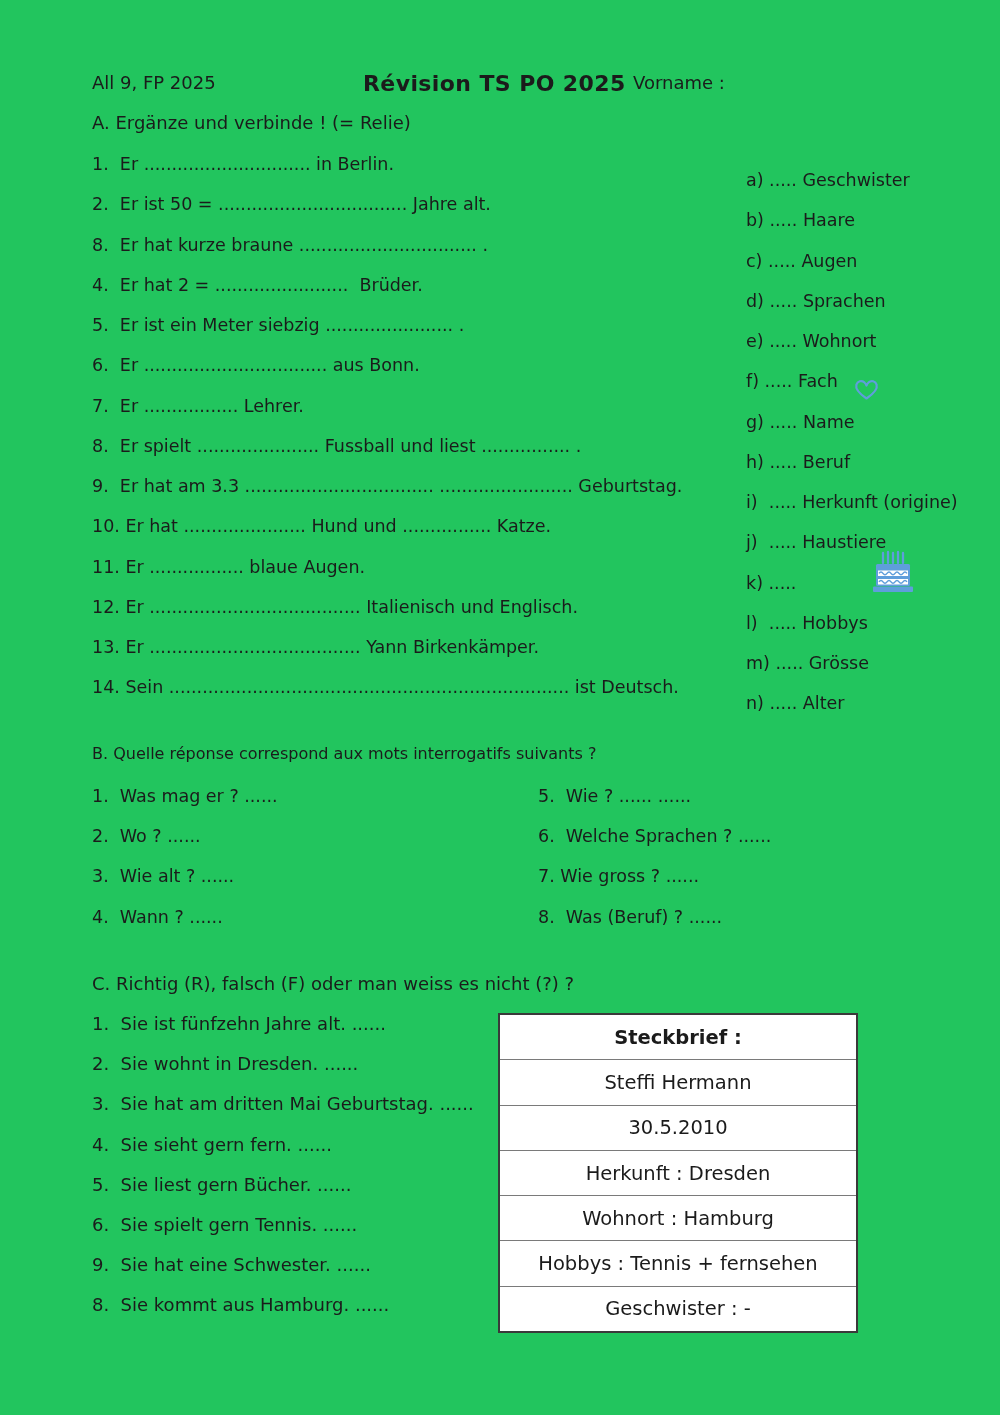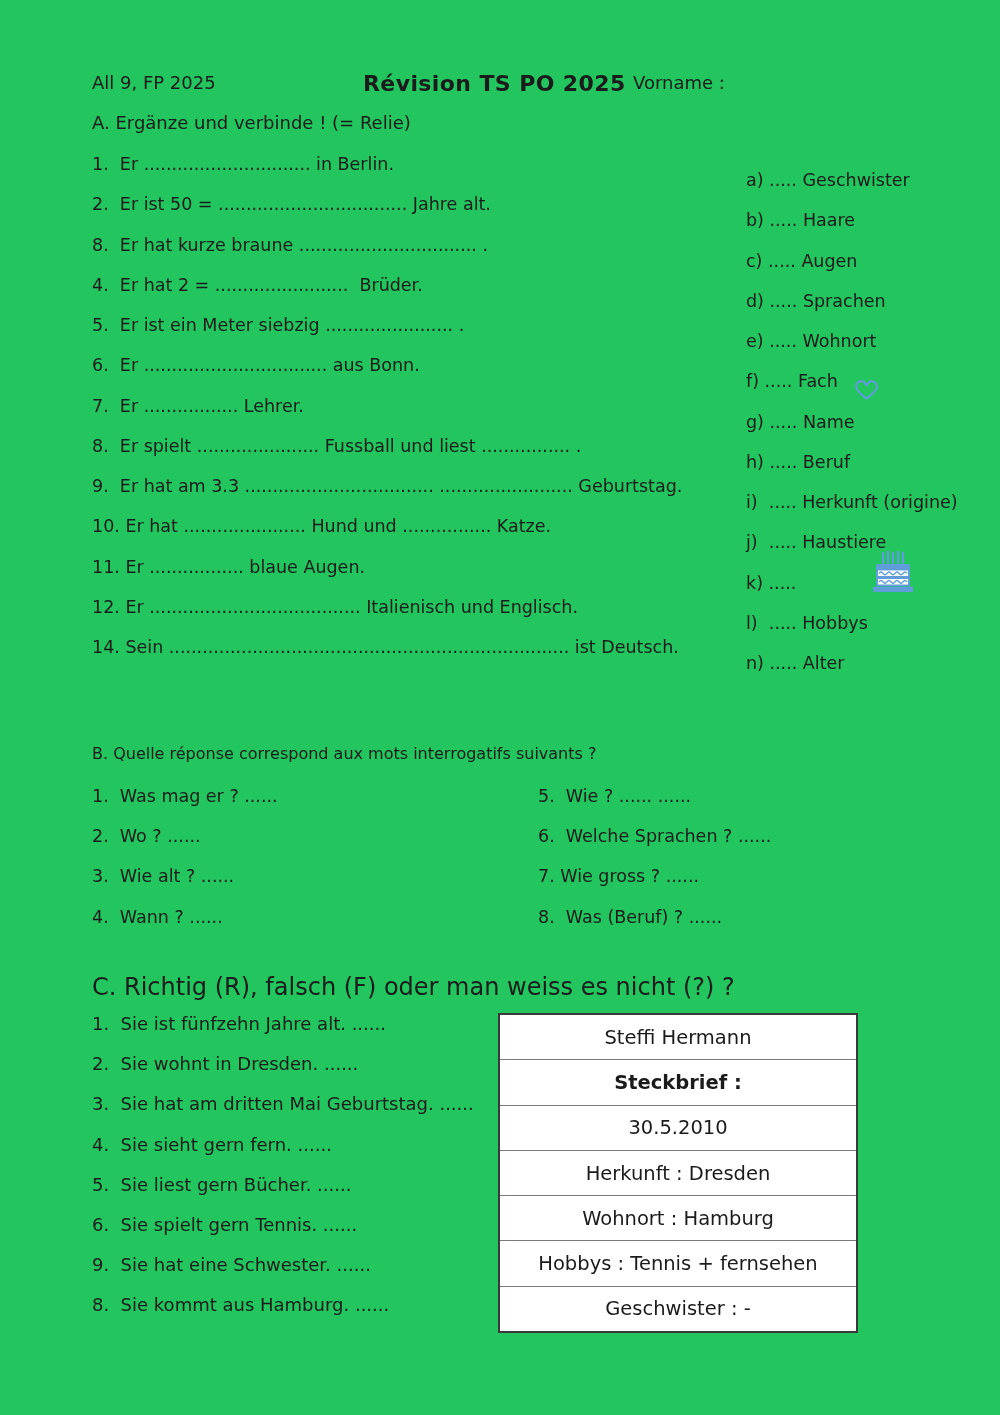--- a/index.html
+++ b/index.html
@@ -24,21 +24,21 @@
   .row-a .q{white-space:pre;}
   .row-a .ans{position:absolute;left:611px;top:16px;height:40.28px;display:flex;align-items:flex-end;gap:15px;margin-left:43px;}
   .heart-svg{display:block;}
   .cake-svg{position:absolute;left:778px;top:2px;}
   
   .b-title{position:absolute;left:92px;top:744px;font-size:16px;}
   .rows-b1{position:absolute;left:92px;top:776px;}
   .rows-b2{position:absolute;left:538px;top:776px;}
   .row-b{height:40.2px;line-height:40.2px;font-size:17.5px;white-space:pre;}
   
-  .c-title{position:absolute;left:92px;top:973px;font-size:24px;}
+  .c-title{position:absolute;left:92px;top:973px;font-size:18px;}
   .rows-c{position:absolute;left:92px;top:1004px;}
   .row-c{height:40.2px;line-height:40.2px;font-size:18px;white-space:pre;}
   
   .steckbrief{
     position:absolute;left:498px;top:1013px;width:356px;
     border:2px solid #3a3a3a;background:#fff;
   }
   .cell{
     height:44.3px;display:flex;align-items:center;justify-content:center;
     font-size:19.5px;border-top:1px solid #7a7a7a;white-space:pre;
@@ -141,20 +141,26 @@
         <rect x="3" y="37.5" width="40" height="5.5" rx="1" fill="#5f9edb"></rect>
       </svg>
     </div>
     <div class="row-a">
       <span class="q">12. Er ...................................... Italienisch und Englisch.</span>
       <span class="ans">
           <span class="t">l)  ..... Hobbys</span>
         </span>
     </div>
     <div class="row-a">
+      <span class="q">13. Er ...................................... Yann Birkenkämper.</span>
+      <span class="ans">
+          <span class="t">m) ..... Grösse</span>
+        </span>
+    </div>
+    <div class="row-a">
       <span class="q">14. Sein ........................................................................ ist Deutsch.</span>
       <span class="ans">
           <span class="t">n) ..... Alter</span>
         </span>
     </div>
   </div>
 
   <div class="b-title t">B. Quelle réponse correspond aux mots interrogatifs suivants ?</div>
   <div class="rows-b1">
     <div class="row-b">1.  Was mag er ? ......</div>
@@ -175,22 +181,22 @@
     <div class="row-c">2.  Sie wohnt in Dresden. ......</div>
     <div class="row-c">3.  Sie hat am dritten Mai Geburtstag. ......</div>
     <div class="row-c">4.  Sie sieht gern fern. ......</div>
     <div class="row-c">5.  Sie liest gern Bücher. ......</div>
     <div class="row-c">6.  Sie spielt gern Tennis. ......</div>
     <div class="row-c">9.  Sie hat eine Schwester. ......</div>
     <div class="row-c">8.  Sie kommt aus Hamburg. ......</div>
   </div>
 
   <div class="steckbrief">
+    <div class="cell head">Steckbrief :</div>
     <div class="cell">Steffi Hermann</div>
-    <div class="cell head">Steckbrief :</div>
     <div class="cell">30.5.2010</div>
     <div class="cell">Herkunft : Dresden</div>
     <div class="cell">Wohnort : Hamburg</div>
     <div class="cell">Hobbys : Tennis + fernsehen</div>
     <div class="cell">Geschwister : -</div>
   </div>
 
 </div>
 
 </body></html>

